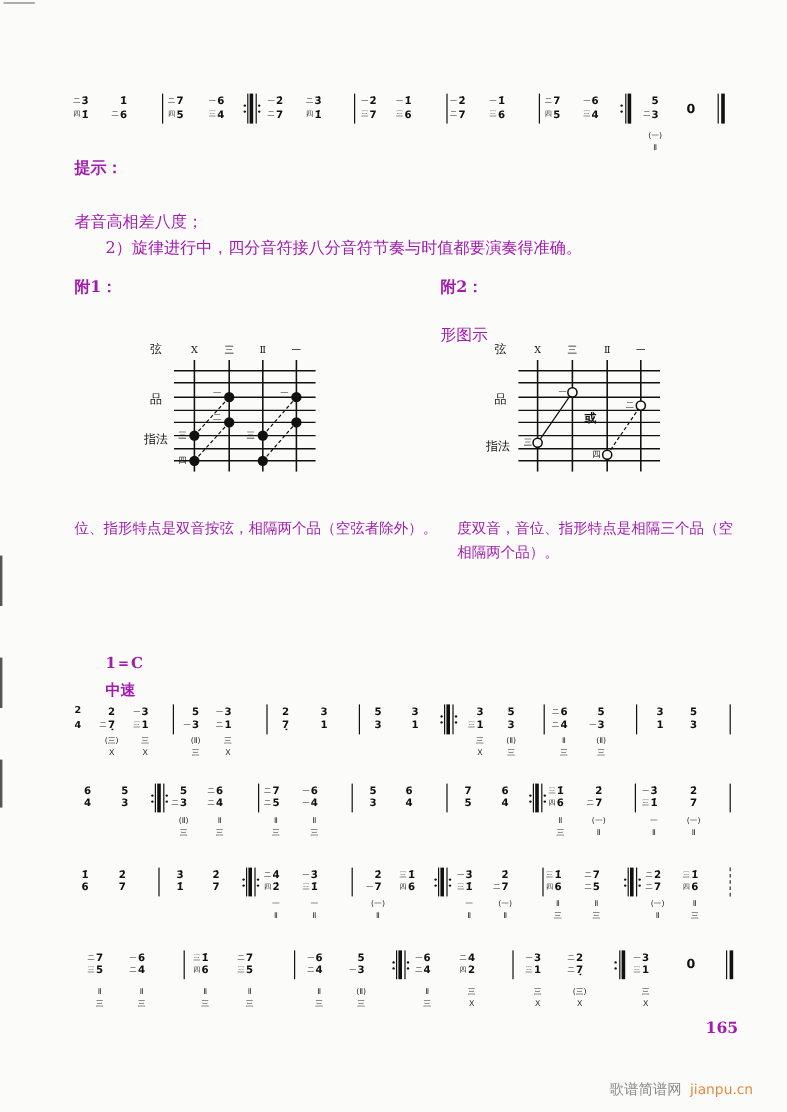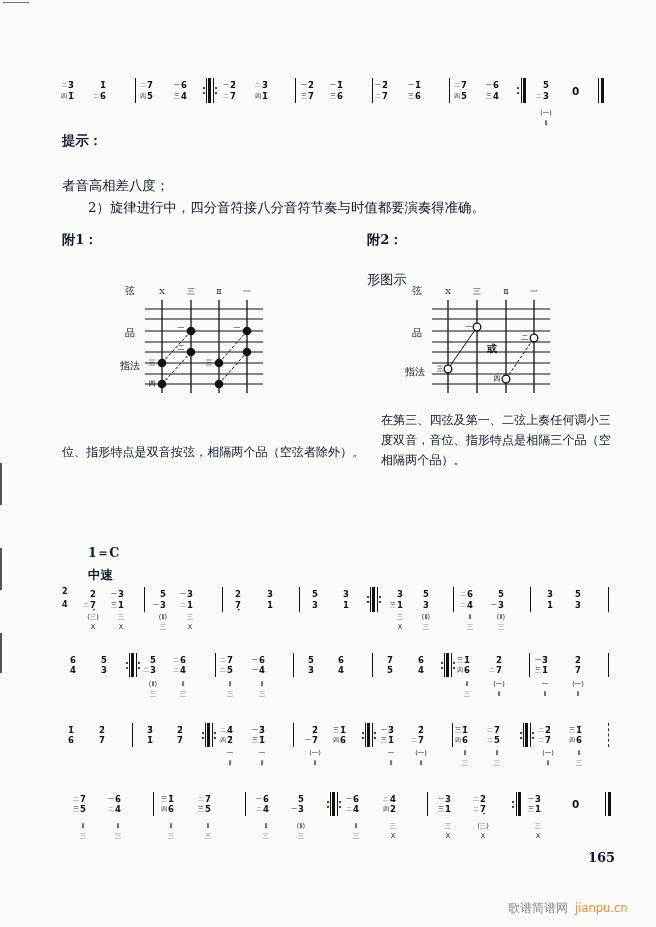--- a/index.html
+++ b/index.html
@@ -2,21 +2,21 @@
 <html><head>
 <meta charset="utf-8">
 <style>
   body { margin: 0; background: #ffffff; }
   #page {
     position: relative; width: 656px; height: 927px; overflow: hidden;
     background: #fbfbfa; color: #111;
     font-family: "DejaVu Serif", serif;
   }
   .layer { position: absolute; left: 0; top: 0; width: 656px; height: 927px; }
-  .t { position: absolute; white-space: nowrap; line-height: 18px; color: #0f172a; }
+  .t { position: absolute; white-space: nowrap; line-height: 18px; color: #a21caf; }
   .bold { font-weight: bold; }
   .tips { font-size: 13.4px; }
   .app-title { font-size: 13.2px; }
   .caption { font-size: 12.1px; }
   .ex-title { font-size: 14.5px; letter-spacing: 3.4px; color: #222; }
   .meta { font-size: 12.5px; font-weight: bold; }
   .pageno { font-size: 13px; font-weight: bold; }
   .wm-site { font-size: 12px; color: #8a8a8a; }
   .wm-domain { font-family: "DejaVu Sans", sans-serif; font-size: 11.5px; color: #e8893f; }
 
@@ -214,22 +214,21 @@
       <circle cx="53" cy="89" r="3.8"></circle>
         <circle cx="111" cy="99" r="3.8"></circle>
     </g>
     <text x="74" y="49" font-size="7" text-anchor="middle">一</text>
     <text x="130" y="60" font-size="7" text-anchor="middle">二</text>
     <text x="45" y="91" font-size="7" text-anchor="middle">三</text>
     <text x="102" y="101" font-size="7" text-anchor="middle">四</text>
     <text x="97" y="72" font-size="10" font-weight="bold" text-anchor="middle">或</text>
   </svg>
 
-  <div class="t caption" style="left:62px;top:443px">位、指形特点是双音按弦，相隔两个品（空弦者除外）。</div>
-  <div class="t caption" style="left:381px;top:411px">在第三、四弦及第一、二弦上奏任何调小三</div>
+  <div class="t caption" style="left:62px;top:431px">位、指形特点是双音按弦，相隔两个品（空弦者除外）。</div>
   <div class="t caption" style="left:381px;top:431px">度双音，音位、指形特点是相隔三个品（空</div>
   <div class="t caption" style="left:381px;top:451px">相隔两个品）。</div>
 
   <div class="t meta" style="left:88px;top:544px">1＝C</div>
   <div class="t meta" style="left:88px;top:566px">中速</div>
 
   <div class="layer" id="ex-layer">
       <div class="layer" style="left: 0px; top: 0px;">
         <span class="ts" style="left: 62px; top: 587px;">2</span>
         <span class="ts" style="left: 62px; top: 600px;">4</span>

